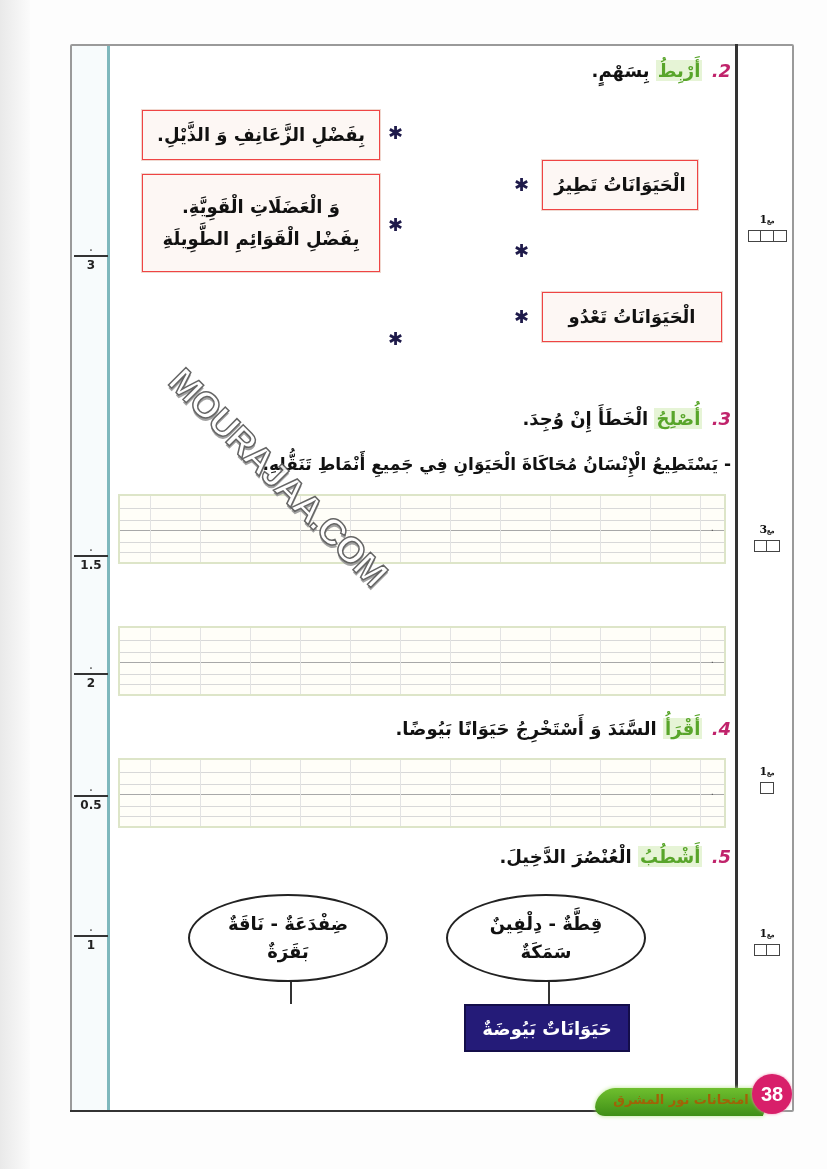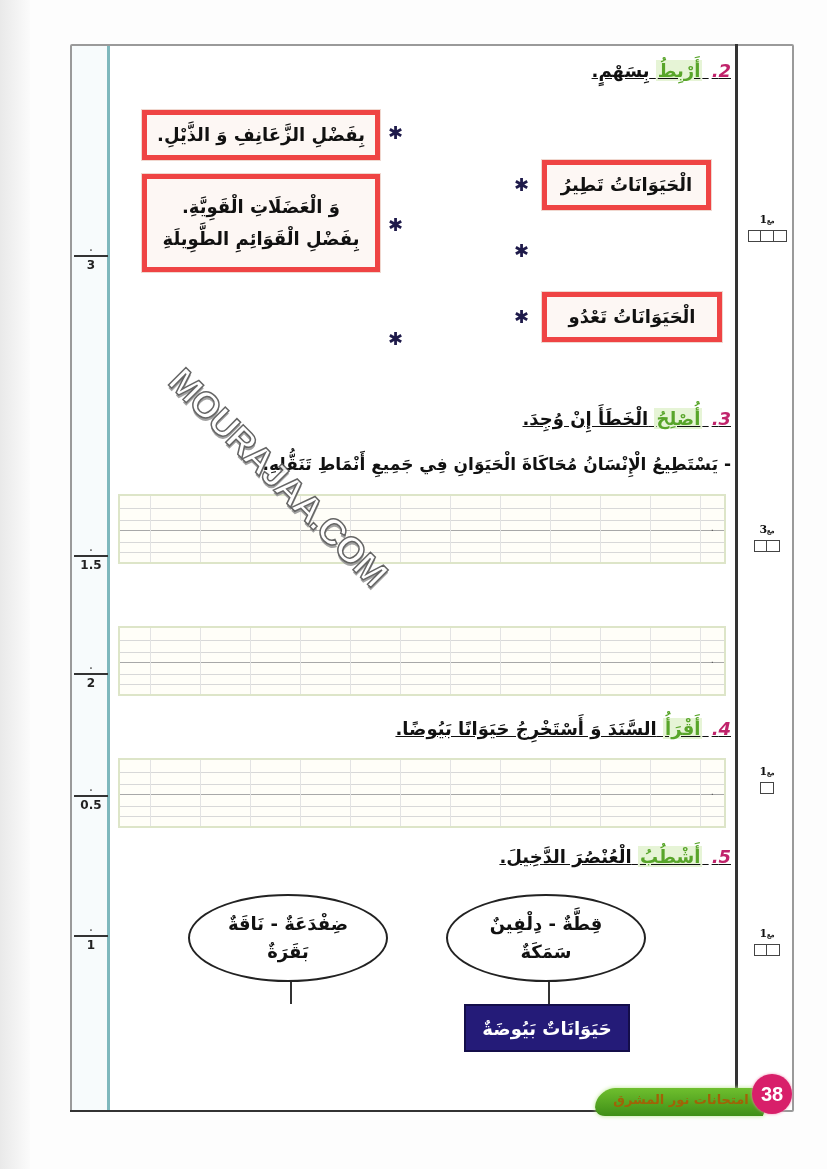--- a/index.html
+++ b/index.html
@@ -21,29 +21,29 @@
     .score .val { display: block; line-height: 12px; }
 
     .crit { position: absolute; left: 745px; width: 44px; text-align: center; }
     .crit .lbl { font-family: "DejaVu Serif", serif; font-size: 11px; font-weight: bold; line-height: 12px; }
     .crit .lbl small { font-size: 7px; }
     .crit .boxes { display: inline-flex; margin-top: 2px; }
     .crit .boxes span { width: 14px; height: 12px; border: 1.5px solid #444; margin-left: -1.5px; background: #fff; }
     .crit .boxes span:first-child { margin-left: 0; }
 
     
-    .q-head { position: absolute; direction: rtl; font-size: 18px; font-weight: bold; white-space: nowrap; text-decoration: underline; }
+    .q-head { position: absolute; direction: rtl; font-size: 18px; font-weight: bold; white-space: nowrap; }
     .q-num { color: #c0236b; font-style: italic; margin-left: 3px; }
     .q-verb { color: #58a52a; background: #e6f4d6; padding: 0 2px; }
     .q-rest { color: #111; }
 
     .sentence { position: absolute; direction: rtl; font-size: 17px; font-weight: bold; white-space: nowrap; }
 
     
-    .mbox { position: absolute; border: 5px solid #ef4444; background: #fdf7f4; direction: rtl; font-size: 18px; font-weight: bold; display: flex; align-items: center; justify-content: center; text-align: center; line-height: 32px; box-shadow: 0 0 0 1px #f0d8d0; }
+    .mbox { position: absolute; border: 1px solid #ef4444; background: #fdf7f4; direction: rtl; font-size: 18px; font-weight: bold; display: flex; align-items: center; justify-content: center; text-align: center; line-height: 32px; box-shadow: 0 0 0 1px #f0d8d0; }
     .star { position: absolute; font-size: 18px; color: #1e1a4a; line-height: 18px; }
 
     
     .lines { position: absolute; left: 118px; width: 608px; border: 2px solid #dde5c8; background: #fffef8; }
     .lines .h { position: absolute; left: 0; right: 0; height: 1px; background: #d8d8d8; }
     .lines .h.mid { background: #a8a8a8; }
     .lines .v { position: absolute; top: 0; bottom: 0; width: 1px; background: #e3e3e3; }
     .lines .endmark { position: absolute; right: 10px; font-size: 10px; color: #555; }
 
     
@@ -69,21 +69,21 @@
   <div class="score-col"></div>
   <div class="right-col-line"></div>
   <div class="right-col"></div>
 
   <div class="q-head" style="right:96px; top:60px;">
     <span class="q-num">2.</span>
     <span class="q-verb">أَرْبِطُ</span>
     <span class="q-rest">بِسَهْمٍ.</span>
   </div>
 
-  <div class="mbox" style="left:542px; top:160px; width:169px; height:50px;">
+  <div class="mbox" style="left:542px; top:160px; width:156px; height:50px;">
     <span>الْحَيَوَانَاتُ تَطِيرُ</span>
   </div>
   <div class="star" style="left:514px; top:176px;">✱</div>
 
   <div class="star" style="left:514px; top:242px;">✱</div>
 
   <div class="mbox" style="left:542px; top:292px; width:180px; height:50px;">
     <span>الْحَيَوَانَاتُ تَعْدُو</span>
   </div>
   <div class="star" style="left:514px; top:308px;">✱</div>

